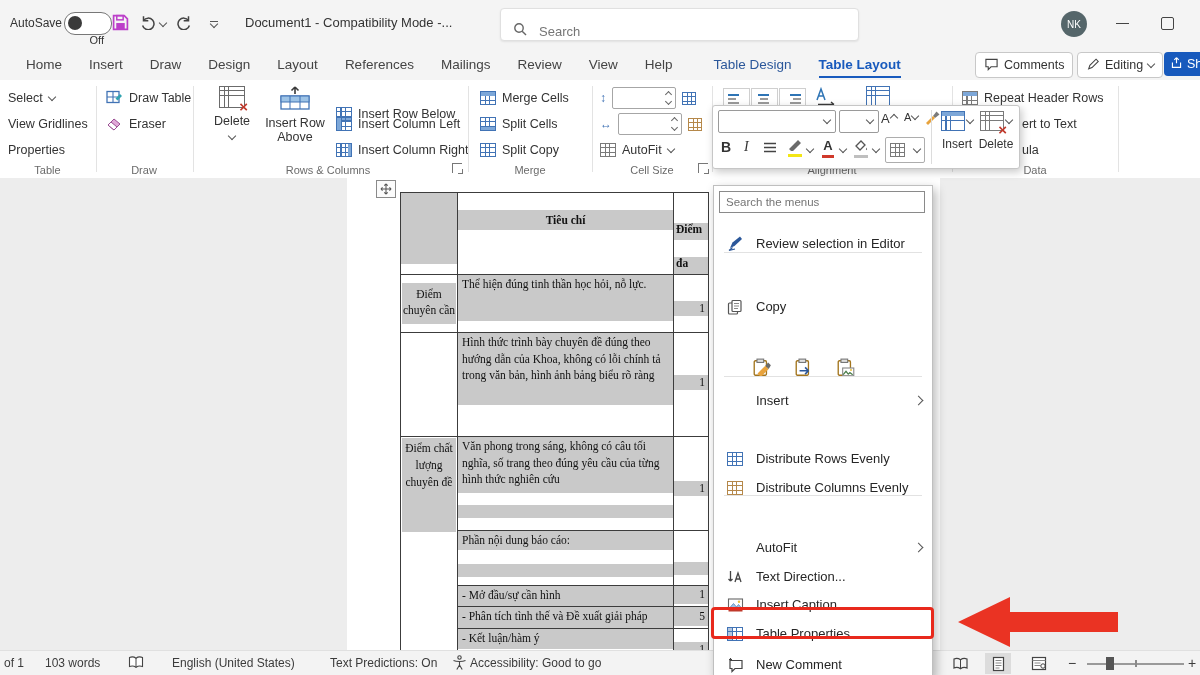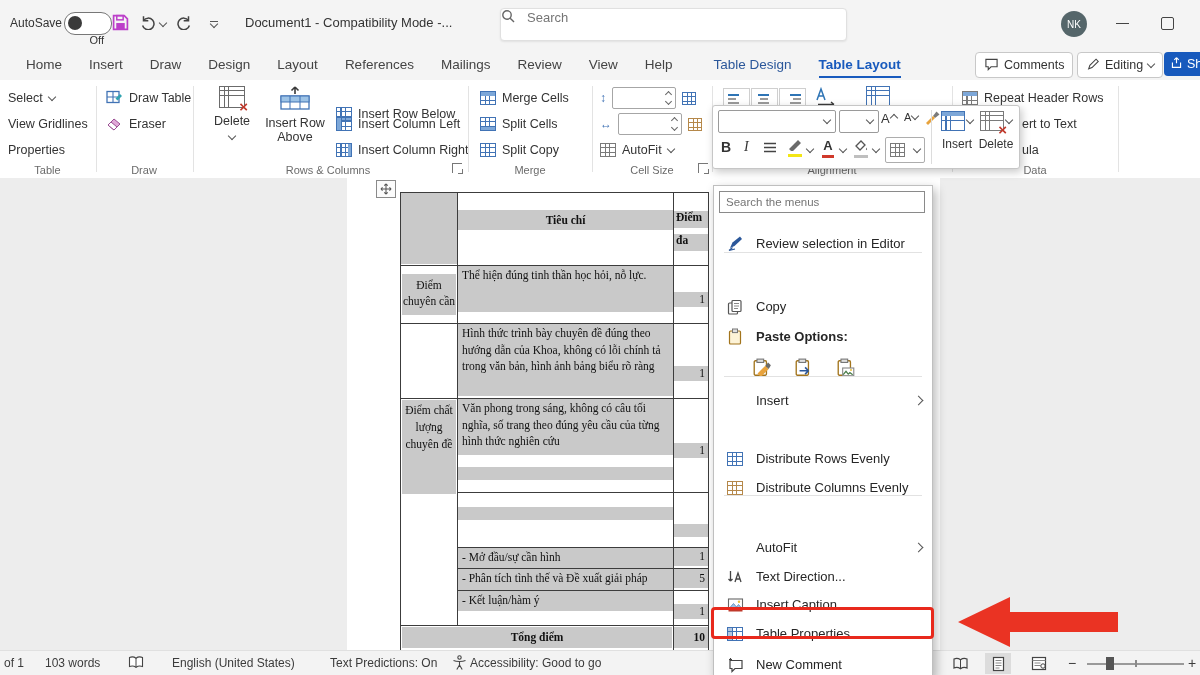--- a/index.html
+++ b/index.html
@@ -5,21 +5,21 @@
   html,body{margin:0;padding:0;width:1200px;height:675px;overflow:hidden;
     font-family:"Liberation Sans","DejaVu Sans",sans-serif;background:#ededed;color:#333;}
   
   .titlebar{position:absolute;left:0;top:0;width:1200px;height:48px;background:#f4f4f4;}
   .autosave-lbl{position:absolute;left:10px;top:16px;font-size:12px;color:#333;}
   .toggle{position:absolute;left:64px;top:12px;width:46px;height:21px;border:1px solid #777;border-radius:11px;background:#fff;}
   .toggle .knob{position:absolute;left:3px;top:2.5px;width:14px;height:14px;border-radius:50%;background:#3a3a3a;}
   .toggle .tstate{position:absolute;right:7px;top:21px;font-size:11px;color:#333;}
   .qat-btn{position:absolute;top:12px;width:24px;height:24px;display:flex;align-items:center;justify-content:center;}
   .doc-title{position:absolute;left:245px;top:15px;font-size:13px;color:#333;white-space:nowrap;}
-  .searchbox{position:absolute;left:500px;top:8px;width:345px;height:31px;background:#fff;border:1px solid #e0e0e0;border-radius:4px;box-shadow:0 1px 2px rgba(0,0,0,.08);display:flex;align-items:flex-start;}
+  .searchbox{position:absolute;left:500px;top:8px;width:345px;height:31px;background:#fff;border:1px solid #e0e0e0;border-radius:4px;box-shadow:0 1px 2px rgba(0,0,0,.08);display:flex;align-items:flex-end;padding-left:12px;}
   .searchbox input{border:none;outline:none;font-size:13px;color:#444;margin-left:10px;width:250px;background:transparent;font-family:inherit;}
   .avatar{position:absolute;left:1061px;top:11px;width:26px;height:26px;border-radius:50%;background:#55666a;color:#fff;font-size:10px;display:flex;align-items:center;justify-content:center;}
   .win-min{position:absolute;left:1116px;top:23px;width:13px;height:0;border-top:1.6px solid #444;}
   .win-restore{position:absolute;left:1161px;top:17px;width:11px;height:11px;border:1.4px solid #444;border-radius:2px;}
   
   .tabrow{position:absolute;left:0;top:48px;width:1200px;height:32px;background:#f4f4f4;display:flex;align-items:center;gap:27px;padding-left:26px;font-size:13.5px;color:#444;}
   .tab{white-space:nowrap;cursor:default;}
   .tab.ctx{color:#2b579a;}
   .tab.active{color:#185abd;font-weight:bold;border-bottom:2.5px solid #185abd;padding-bottom:4px;margin-bottom:-6px;}
   .tr-btn{position:absolute;top:52px;height:24px;border:1px solid #c8c8c8;border-radius:4px;background:#fff;display:flex;align-items:center;gap:5px;padding:0 8px;font-size:12.5px;color:#333;}
@@ -331,36 +331,36 @@
         </colgroup>
       <tbody>
           <tr style="height:73px">
         <td>
               <div class="g" style="height:71px"></div>
             </td>
         <td>
               <div class="g ctr bold" style="height:20px;margin-top:17px;line-height:20px">Tiêu chí</div>
             </td>
         <td>
-              <div class="g bold" style="height:17px;margin-top:18px;padding-left:2px">Điểm</div>
-              <div class="g bold" style="height:17px;margin-top:6px;padding-left:2px">đa</div>
+              <div class="g bold" style="height:17px;margin-top:30px;padding-left:2px">Điểm</div>
+              <div class="g bold" style="height:17px;margin-top:17px;padding-left:2px">đa</div>
             </td>
       </tr>
       <tr style="height:53px">
         <td>
               <div class="g ctr" style="height:38px;margin:8px 1px;padding-top:3px;line-height:16px">Điểm chuyên cần</div>
             </td>
         <td>
               <div class="g cellpad" style="height:44px">Thể hiện đúng tinh thần học hỏi, nỗ lực.</div>
             </td>
         <td>
               <div class="g scorecell" style="height:15px;margin-top:26px">1</div>
             </td>
       </tr>
-      <tr style="height:75px">
+      <tr style="height:104px">
         <td></td>
         <td>
               <div class="g cellpad" style="height:70px">Hình thức trình bày chuyên đề đúng theo hướng dẫn của Khoa, không có lỗi chính tả trong văn bản, hình ảnh bảng biểu rõ ràng</div>
             </td>
         <td>
               <div class="g scorecell" style="height:15px;margin-top:42px">1</div>
             </td>
       </tr>
       <tr style="height:94px">
         <td rowspan="5">
@@ -369,20 +369,21 @@
         <td>
               <div class="g cellpad" style="height:54px">Văn phong trong sáng, không có câu tối nghĩa, số trang theo đúng yêu cầu của từng hình thức nghiên cứu</div>
               <div class="g" style="height:13px;margin-top:12px"></div>
             </td>
         <td>
               <div class="g scorecell" style="height:15px;margin-top:44px">1</div>
             </td>
       </tr>
       <tr style="height:55px">
         <td>
+              <div class="g cellpad" style="height:17px">Phần nội dung báo cáo:</div>
               <div class="g" style="height:13px;margin-top:14px"></div>
             </td>
         <td>
               <div class="g" style="height:13px;margin-top:31px"></div>
             </td>
       </tr>
       <tr style="height:20px">
         <td>
               <div class="g cellpad" style="height:18px;line-height:16px">- Mở đầu/sự cần hình</div>
             </td>
@@ -505,29 +506,20 @@
   <div class="msep" style="top:66px"></div>
   <div class="mitem" style="top:98px">
     <span class="mico">
         <svg width="16" height="16" viewBox="0 0 16 16">
           <rect x="1.5" y="4" width="9" height="11" rx="1" fill="#fff" stroke="#555" stroke-width="1.2"></rect>
           <rect x="5" y="1.5" width="9" height="11" rx="1" fill="#fff" stroke="#555" stroke-width="1.2"></rect>
           <path d="M7 4.5 h5 M7 7 h5 M7 9.5 h4" stroke="#888" stroke-width="1"></path>
         </svg>
       </span>
     <span>Copy</span>
-  </div>
-  <div class="mitem" style="top:128px;font-weight:bold">
-    <span class="mico">
-        <svg width="16" height="17" viewBox="0 0 16 17">
-          <rect x="2.5" y="3" width="11" height="13" rx="1" fill="#fdf3d7" stroke="#a2741c" stroke-width="1.2"></rect>
-          <rect x="5.5" y="1" width="5" height="3.6" fill="#e0e0e0" stroke="#777" stroke-width="1"></rect>
-        </svg>
-      </span>
-    <span>Paste Options:</span>
   </div>
   <div class="mitem" style="top:158px;height:32px">
     <span class="mico" style="margin-left:27px">
         <svg width="22" height="22" viewBox="0 0 18 18">
           <rect x="2" y="2.5" width="11" height="13" rx="1" fill="#fff" stroke="#a2741c" stroke-width="1.2"></rect>
           <rect x="4.5" y="1" width="6" height="3" fill="#e0e0e0" stroke="#777" stroke-width="1"></rect>
           <path d="M5 14 L12 7 L15 10 L8 17 Z" fill="#e8a33d"></path>
           <path d="M12 7 L14.5 4 L17 6.5 L15 10 Z" fill="#6b6b6b"></path>
         </svg>
       </span>

